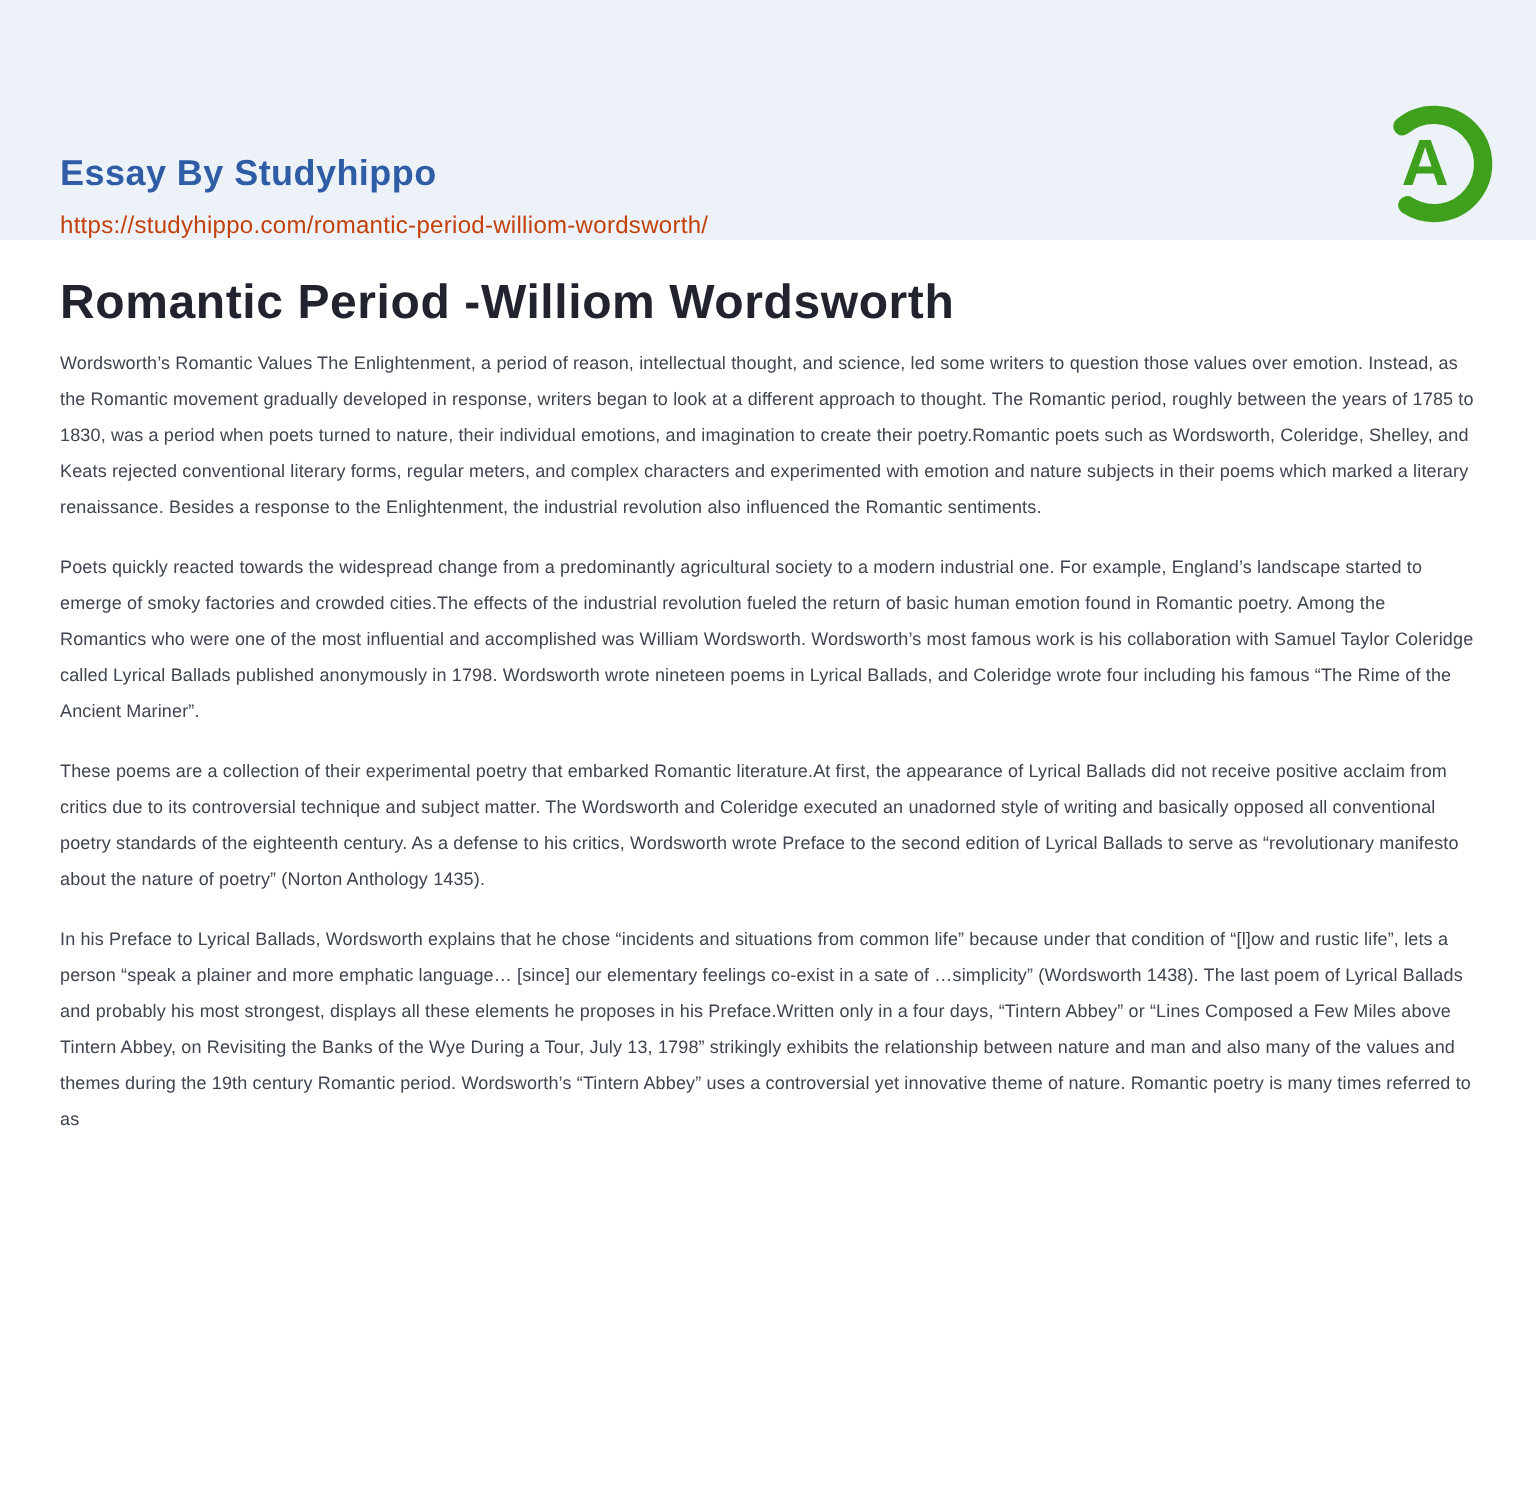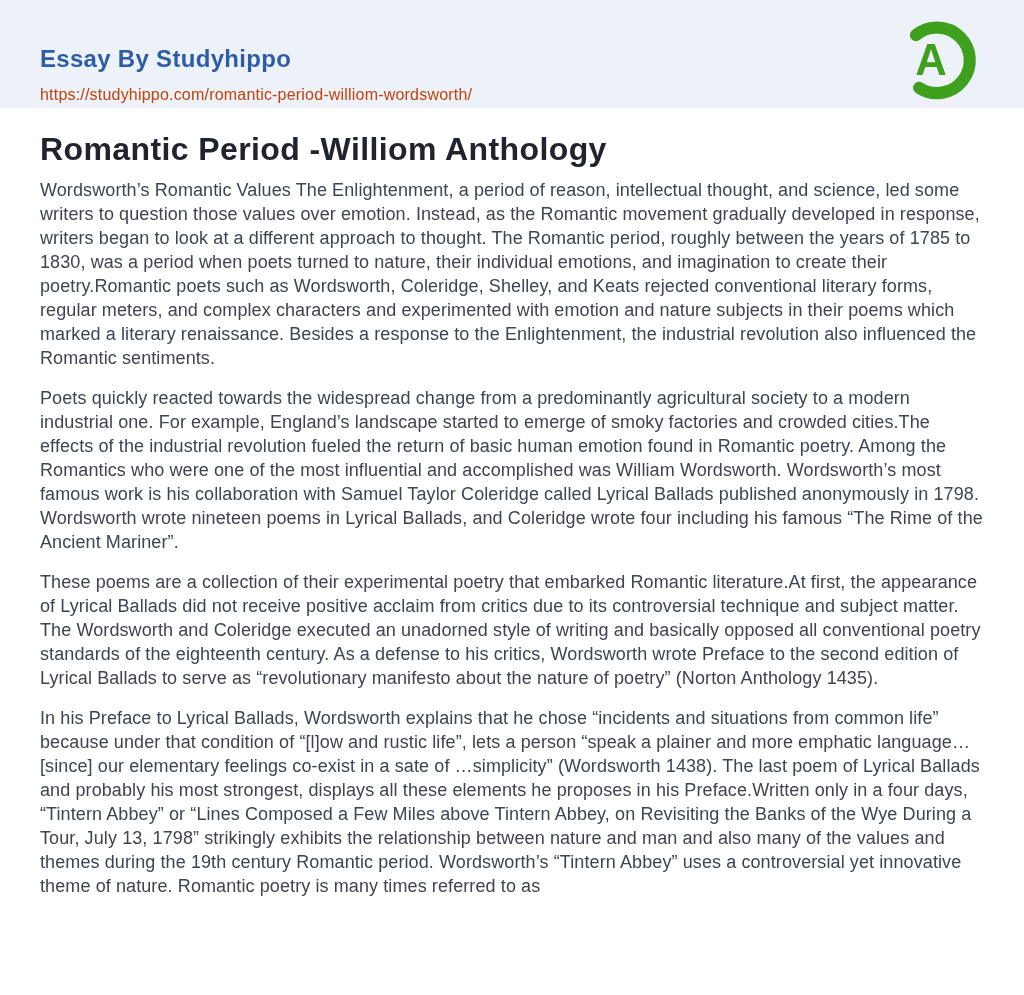--- a/index.html
+++ b/index.html
@@ -6,25 +6,25 @@
   html, body { background: #ffffff; }
   body {
     width: 1024px;
     height: 995px;
     overflow: hidden;
     font-family: "Liberation Sans", sans-serif;
     position: relative;
   }
   .page-header {
     background: #edf2f8;
-    height: 108px;
+    height: 160px;
     display: flex;
     justify-content: space-between;
-    align-items: center;
-    padding: 0 45px 0 40px;
+    align-items: flex-end;
+    padding: 0 26px 0 40px;
   }
   .header-text { padding-top: 42px; }
   .site-title {
     color: #2e5da6;
     font-size: 24px;
     font-weight: bold;
     letter-spacing: 0.3px;
     line-height: 1.1;
   }
   .site-url {
@@ -45,21 +45,21 @@
   .article-title {
     color: #21242e;
     font-size: 32px;
     font-weight: bold;
     letter-spacing: 0.4px;
     line-height: 42px;
     margin-bottom: 8px;
   }
   .essay-paragraph {
     color: #3e4450;
-    font-size: 18px;
+    font-size: 12px;
     line-height: 24px;
     margin-bottom: 16px;
     letter-spacing: 0.1px;
   }
 </style>
 </head>
 <body>
 
 <header class="page-header">
   <div class="header-text">
@@ -68,18 +68,18 @@
   </div>
   <div class="logo-wrap">
     <svg width="84" height="88" viewBox="0 0 100 104" aria-hidden="true">
       <path d="M 24.9 20.1 A 39 39 0 1 1 28.8 82.7" fill="none" stroke-width="14.5" stroke-linecap="round" stroke="#3fa01e"></path>
       <text x="43" y="67" text-anchor="middle" font-size="52" font-weight="bold" font-family="Liberation Sans, sans-serif" fill="#3fa01e">A</text>
     </svg>
   </div>
 </header>
 
 <main class="main-content">
-  <h1 class="article-title">Romantic Period -Williom Anthology</h1>
+  <h1 class="article-title">Romantic Period -Williom Wordsworth</h1>
   <p class="essay-paragraph">Wordsworth’s Romantic Values The Enlightenment, a period of reason, intellectual thought, and science, led some writers to question those values over emotion. Instead, as the Romantic movement gradually developed in response, writers began to look at a different approach to thought. The Romantic period, roughly between the years of 1785 to 1830, was a period when poets turned to nature, their individual emotions, and imagination to create their poetry.Romantic poets such as Wordsworth, Coleridge, Shelley, and Keats rejected conventional literary forms, regular meters, and complex characters and experimented with emotion and nature subjects in their poems which marked a literary renaissance. Besides a response to the Enlightenment, the industrial revolution also influenced the Romantic sentiments.</p>
   <p class="essay-paragraph">Poets quickly reacted towards the widespread change from a predominantly agricultural society to a modern industrial one. For example, England’s landscape started to emerge of smoky factories and crowded cities.The effects of the industrial revolution fueled the return of basic human emotion found in Romantic poetry. Among the Romantics who were one of the most influential and accomplished was William Wordsworth. Wordsworth’s most famous work is his collaboration with Samuel Taylor Coleridge called Lyrical Ballads published anonymously in 1798. Wordsworth wrote nineteen poems in Lyrical Ballads, and Coleridge wrote four including his famous “The Rime of the Ancient Mariner”.</p>
   <p class="essay-paragraph">These poems are a collection of their experimental poetry that embarked Romantic literature.At first, the appearance of Lyrical Ballads did not receive positive acclaim from critics due to its controversial technique and subject matter. The Wordsworth and Coleridge executed an unadorned style of writing and basically opposed all conventional poetry standards of the eighteenth century. As a defense to his critics, Wordsworth wrote Preface to the second edition of Lyrical Ballads to serve as “revolutionary manifesto about the nature of poetry” (Norton Anthology 1435).</p>
   <p class="essay-paragraph">In his Preface to Lyrical Ballads, Wordsworth explains that he chose “incidents and situations from common life” because under that condition of “[l]ow and rustic life”, lets a person “speak a plainer and more emphatic language… [since] our elementary feelings co-exist in a sate of …simplicity” (Wordsworth 1438). The last poem of Lyrical Ballads and probably his most strongest, displays all these elements he proposes in his Preface.Written only in a four days, “Tintern Abbey” or “Lines Composed a Few Miles above Tintern Abbey, on Revisiting the Banks of the Wye During a Tour, July 13, 1798” strikingly exhibits the relationship between nature and man and also many of the values and themes during the 19th century Romantic period. Wordsworth’s “Tintern Abbey” uses a controversial yet innovative theme of nature. Romantic poetry is many times referred to as</p>
 </main>
 
 </body></html>

